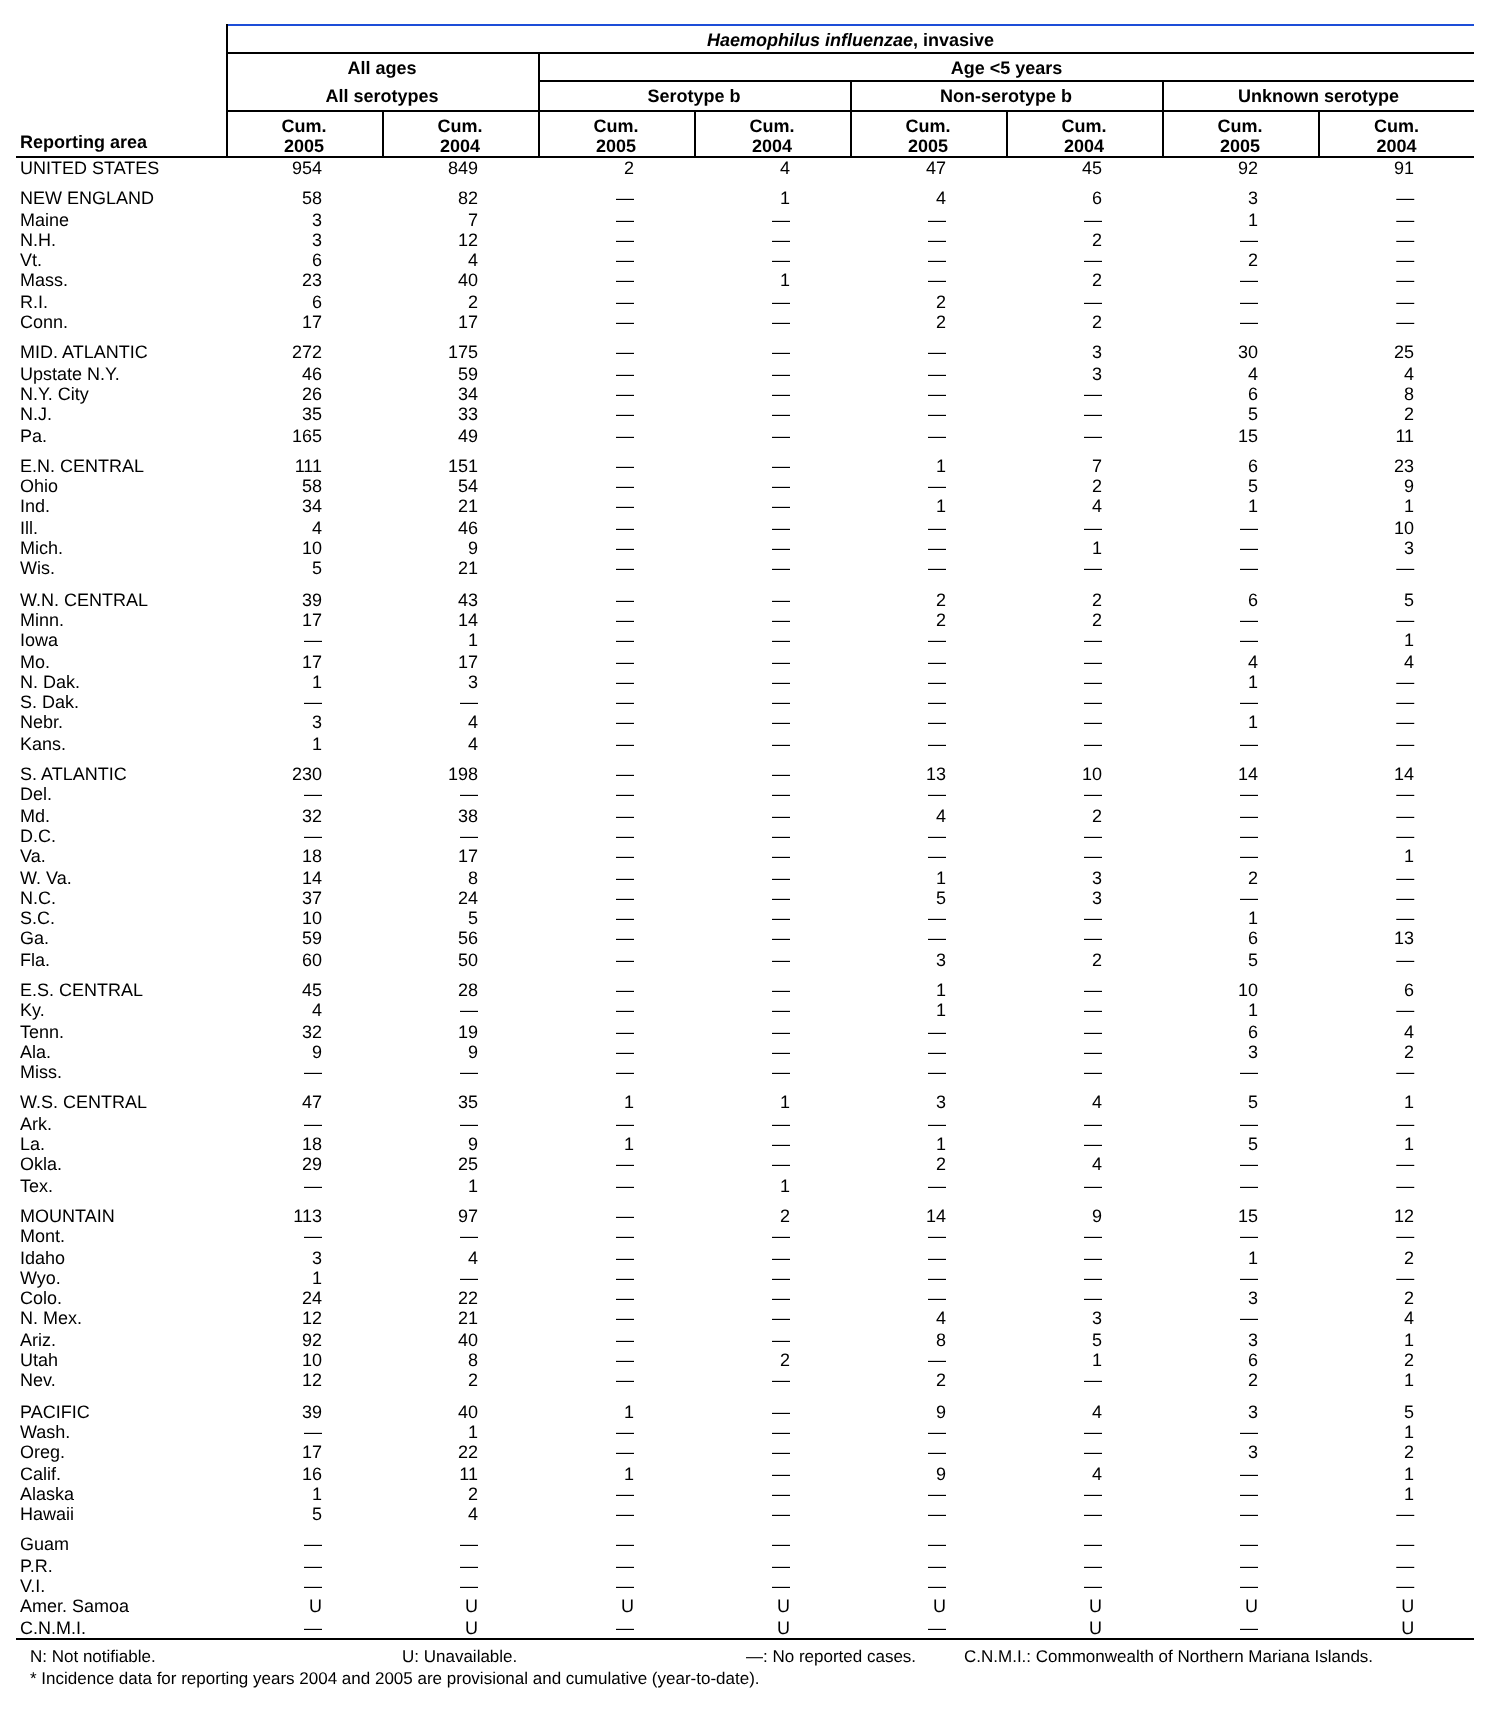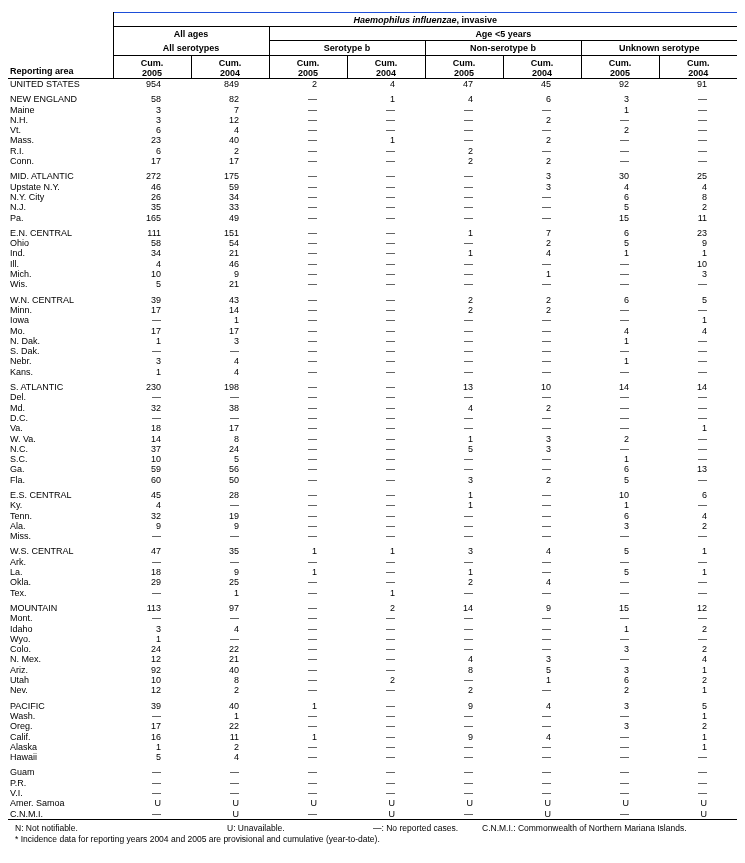--- a/index.html
+++ b/index.html
@@ -26,21 +26,21 @@
   .th-cum { border-bottom:1px solid #000; padding:2px 0 0 0; line-height:10px; vertical-align:bottom; }
 
   tbody td { line-height:10.3px; }
   td.area { text-align:left; padding-left:2px; white-space:nowrap; }
   td.num  { text-align:right; padding-right:30px; white-space:nowrap; }
   tr.gap td { padding-top:5px; }
 
   .footnotes { position:relative; height:12px; font-size:8.5px; margin-top:2px; }
   .footnotes span { position:absolute; top:1px; white-space:nowrap; }
   .fn-0 { left:7px; }
-  .fn-1 { left:219px; }
+  .fn-1 { left:193px; }
   .fn-2 { left:365px; }
   .fn-3 { left:474px; }
   .footnote2 { font-size:8.5px; padding-left:7px; line-height:11px; }
 </style>
 </head>
 <body>
 
 <div class="page">
 
 

